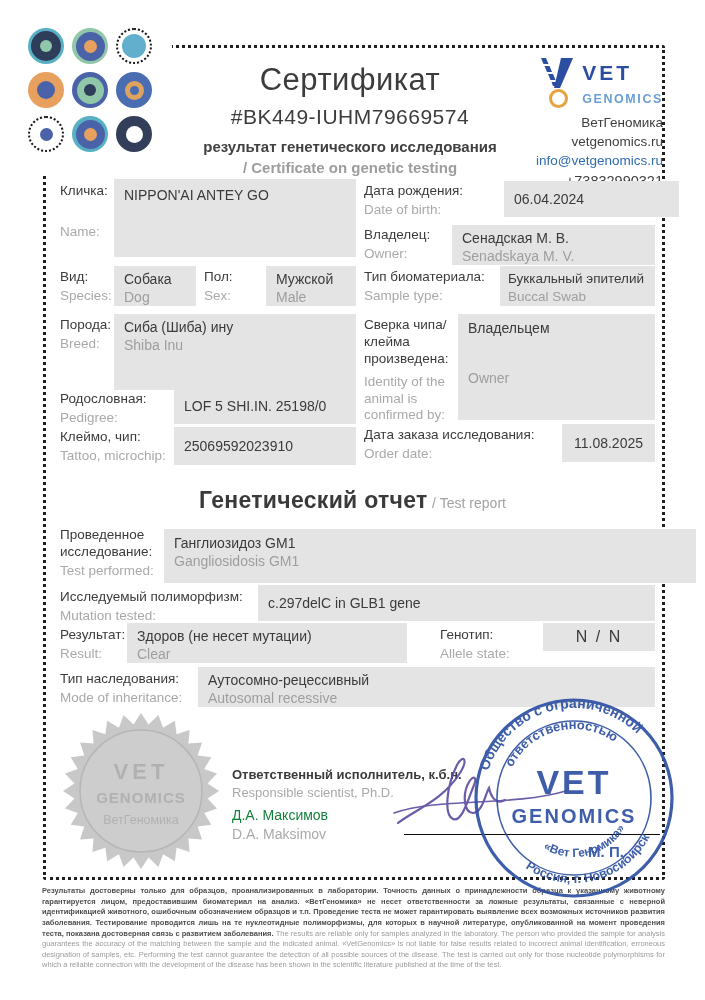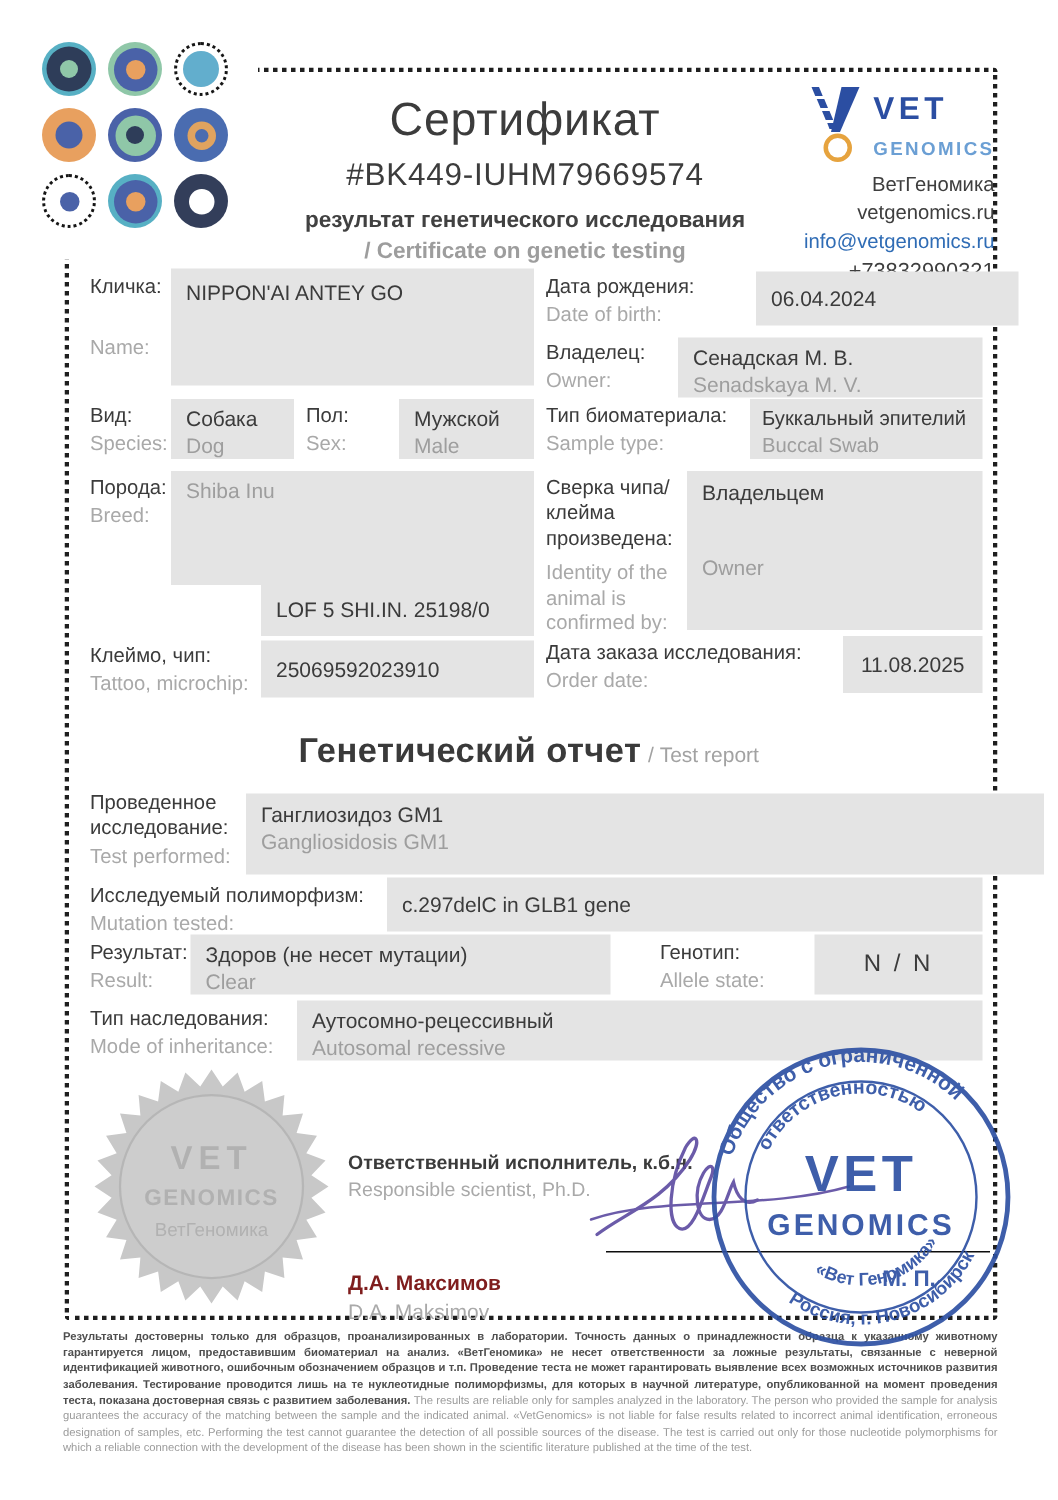--- a/index.html
+++ b/index.html
@@ -46,21 +46,21 @@
   .geno{font-size:16px;letter-spacing:2px;color:#3b3b3b;}
   
   .rep-head{position:absolute;top:487px;left:0;width:705px;text-align:center;}
   .rh-ru{font-size:23px;color:#3a3a3a;font-weight:600;letter-spacing:.3px;}
   .rh-en{font-size:14px;color:#a2a2a2;text-align:right;}
   
   .sig-role{position:absolute;left:232px;top:766px;font-size:13px;line-height:1.35;}
   .sig-role .ru{color:#3b3b3b;font-weight:600;}
   .sig-role .en{color:#a9a9a9;}
   .sig-name{position:absolute;left:232px;top:806px;font-size:14px;line-height:1.35;}
-  .sig-name .ru{color:#7f1d1d;font-weight:700;margin-top:40px;}
+  .sig-name .ru{color:#15803d;font-weight:400;}
   .sig-name .en{color:#a9a9a9;}
   .sig-line{position:absolute;left:404px;top:834px;width:256px;border-top:1.5px solid #0d0d0d;}
   .seal{position:absolute;left:62px;top:712px;}
   .scribble{position:absolute;left:390px;top:745px;z-index:3;}
   .stamp{position:absolute;left:468px;top:692px;z-index:4;opacity:.92;}
   
   .disc{position:absolute;left:42px;top:886px;width:623px;font-size:7.5px;line-height:1.42;
         text-align:justify;}
   .d-ru{color:#4e4e4e;font-weight:700;}
   .d-en{color:#9b9b9b;}
@@ -193,32 +193,37 @@
   <div class="vbox" style="left:500px;top:266px;width:155px;height:40px;padding:4px 8px;font-size:13.5px;white-space:nowrap">
     <div class="ru">Буккальный эпителий</div>
     <div class="en">Buccal Swab</div>
   </div>
 
   <div class="flabel" style="left:60px;top:317px">
     <div class="ru">Порода:</div>
     <div class="en">Breed:</div>
   </div>
   <div class="vbox" style="left:114px;top:314px;width:242px;height:76px;padding-top:4px">
+    <div class="ru">Сиба (Шиба) ину</div>
     <div class="en">Shiba Inu</div>
   </div>
 
   <div class="flabel" style="left:364px;top:317px;width:92px">
     <div class="ru">Сверка чипа/клейма произведена:</div>
     <div class="en" style="margin-top:6px">Identity of the animal is confirmed by:</div>
   </div>
   <div class="vbox gap3" style="left:458px;top:314px;width:197px;height:106px;padding-top:5px">
     <div class="ru">Владельцем</div>
     <div class="en">Owner</div>
   </div>
 
+  <div class="flabel" style="left:60px;top:391px">
+    <div class="ru">Родословная:</div>
+    <div class="en">Pedigree:</div>
+  </div>
   <div class="vbox vcenter" style="left:174px;top:388px;width:182px;height:36px">
     <div class="ru">LOF 5 SHI.IN. 25198/0</div>
   </div>
 
   <div class="flabel" style="left:60px;top:429px">
     <div class="ru">Клеймо, чип:</div>
     <div class="en">Tattoo, microchip:</div>
   </div>
   <div class="vbox vcenter" style="left:174px;top:427px;width:182px;height:38px">
     <div class="ru">25069592023910</div>
@@ -260,21 +265,21 @@
   </div>
   <div class="vbox" style="left:127px;top:623px;width:280px;height:40px;padding-top:4px">
     <div class="ru">Здоров (не несет мутации)</div>
     <div class="en">Clear</div>
   </div>
 
   <div class="flabel" style="left:440px;top:627px">
     <div class="ru">Генотип:</div>
     <div class="en">Allele state:</div>
   </div>
-  <div class="vbox vcenter ccenter" style="left:543px;top:623px;width:112px;height:40px">
+  <div class="vbox vcenter ccenter" style="left:543px;top:623px;width:112px;height:28px">
     <div class="geno">N / N</div>
   </div>
 
   <div class="flabel" style="left:60px;top:671px">
     <div class="ru">Тип наследования:</div>
     <div class="en">Mode of inheritance:</div>
   </div>
   <div class="vbox" style="left:198px;top:667px;width:457px;height:40px;padding-top:4px">
     <div class="ru">Аутосомно-рецессивный</div>
     <div class="en">Autosomal recessive</div>

